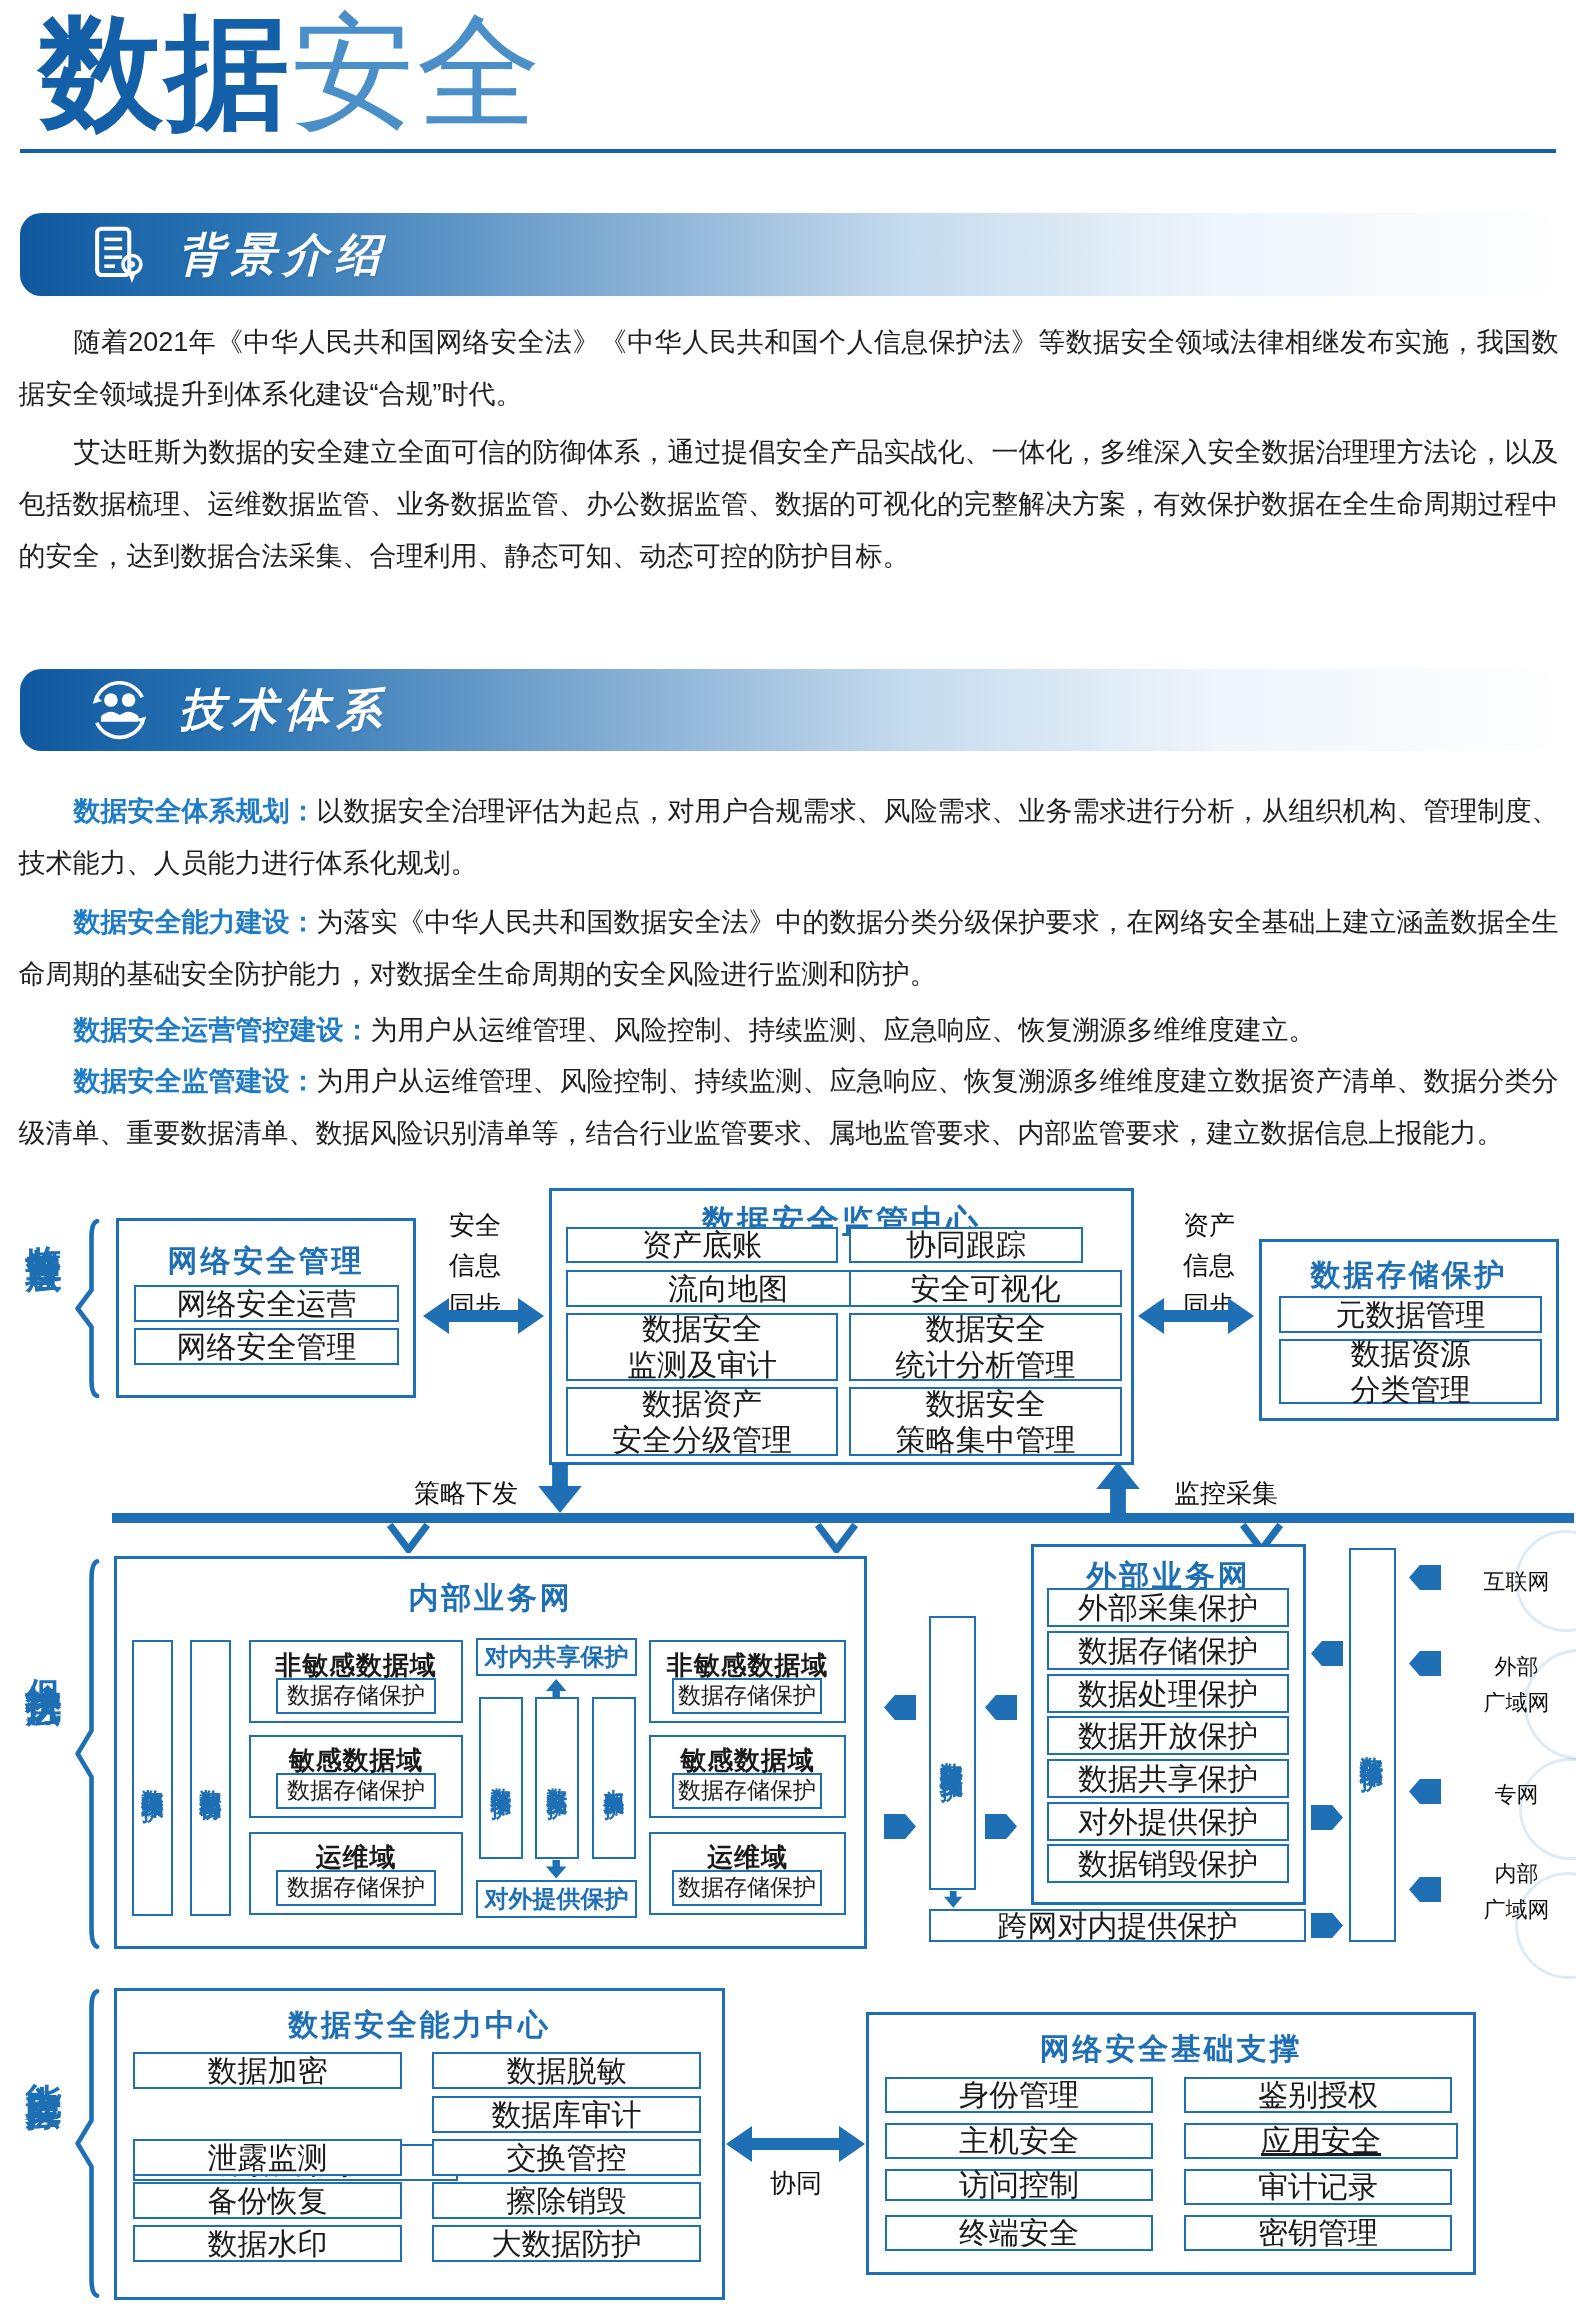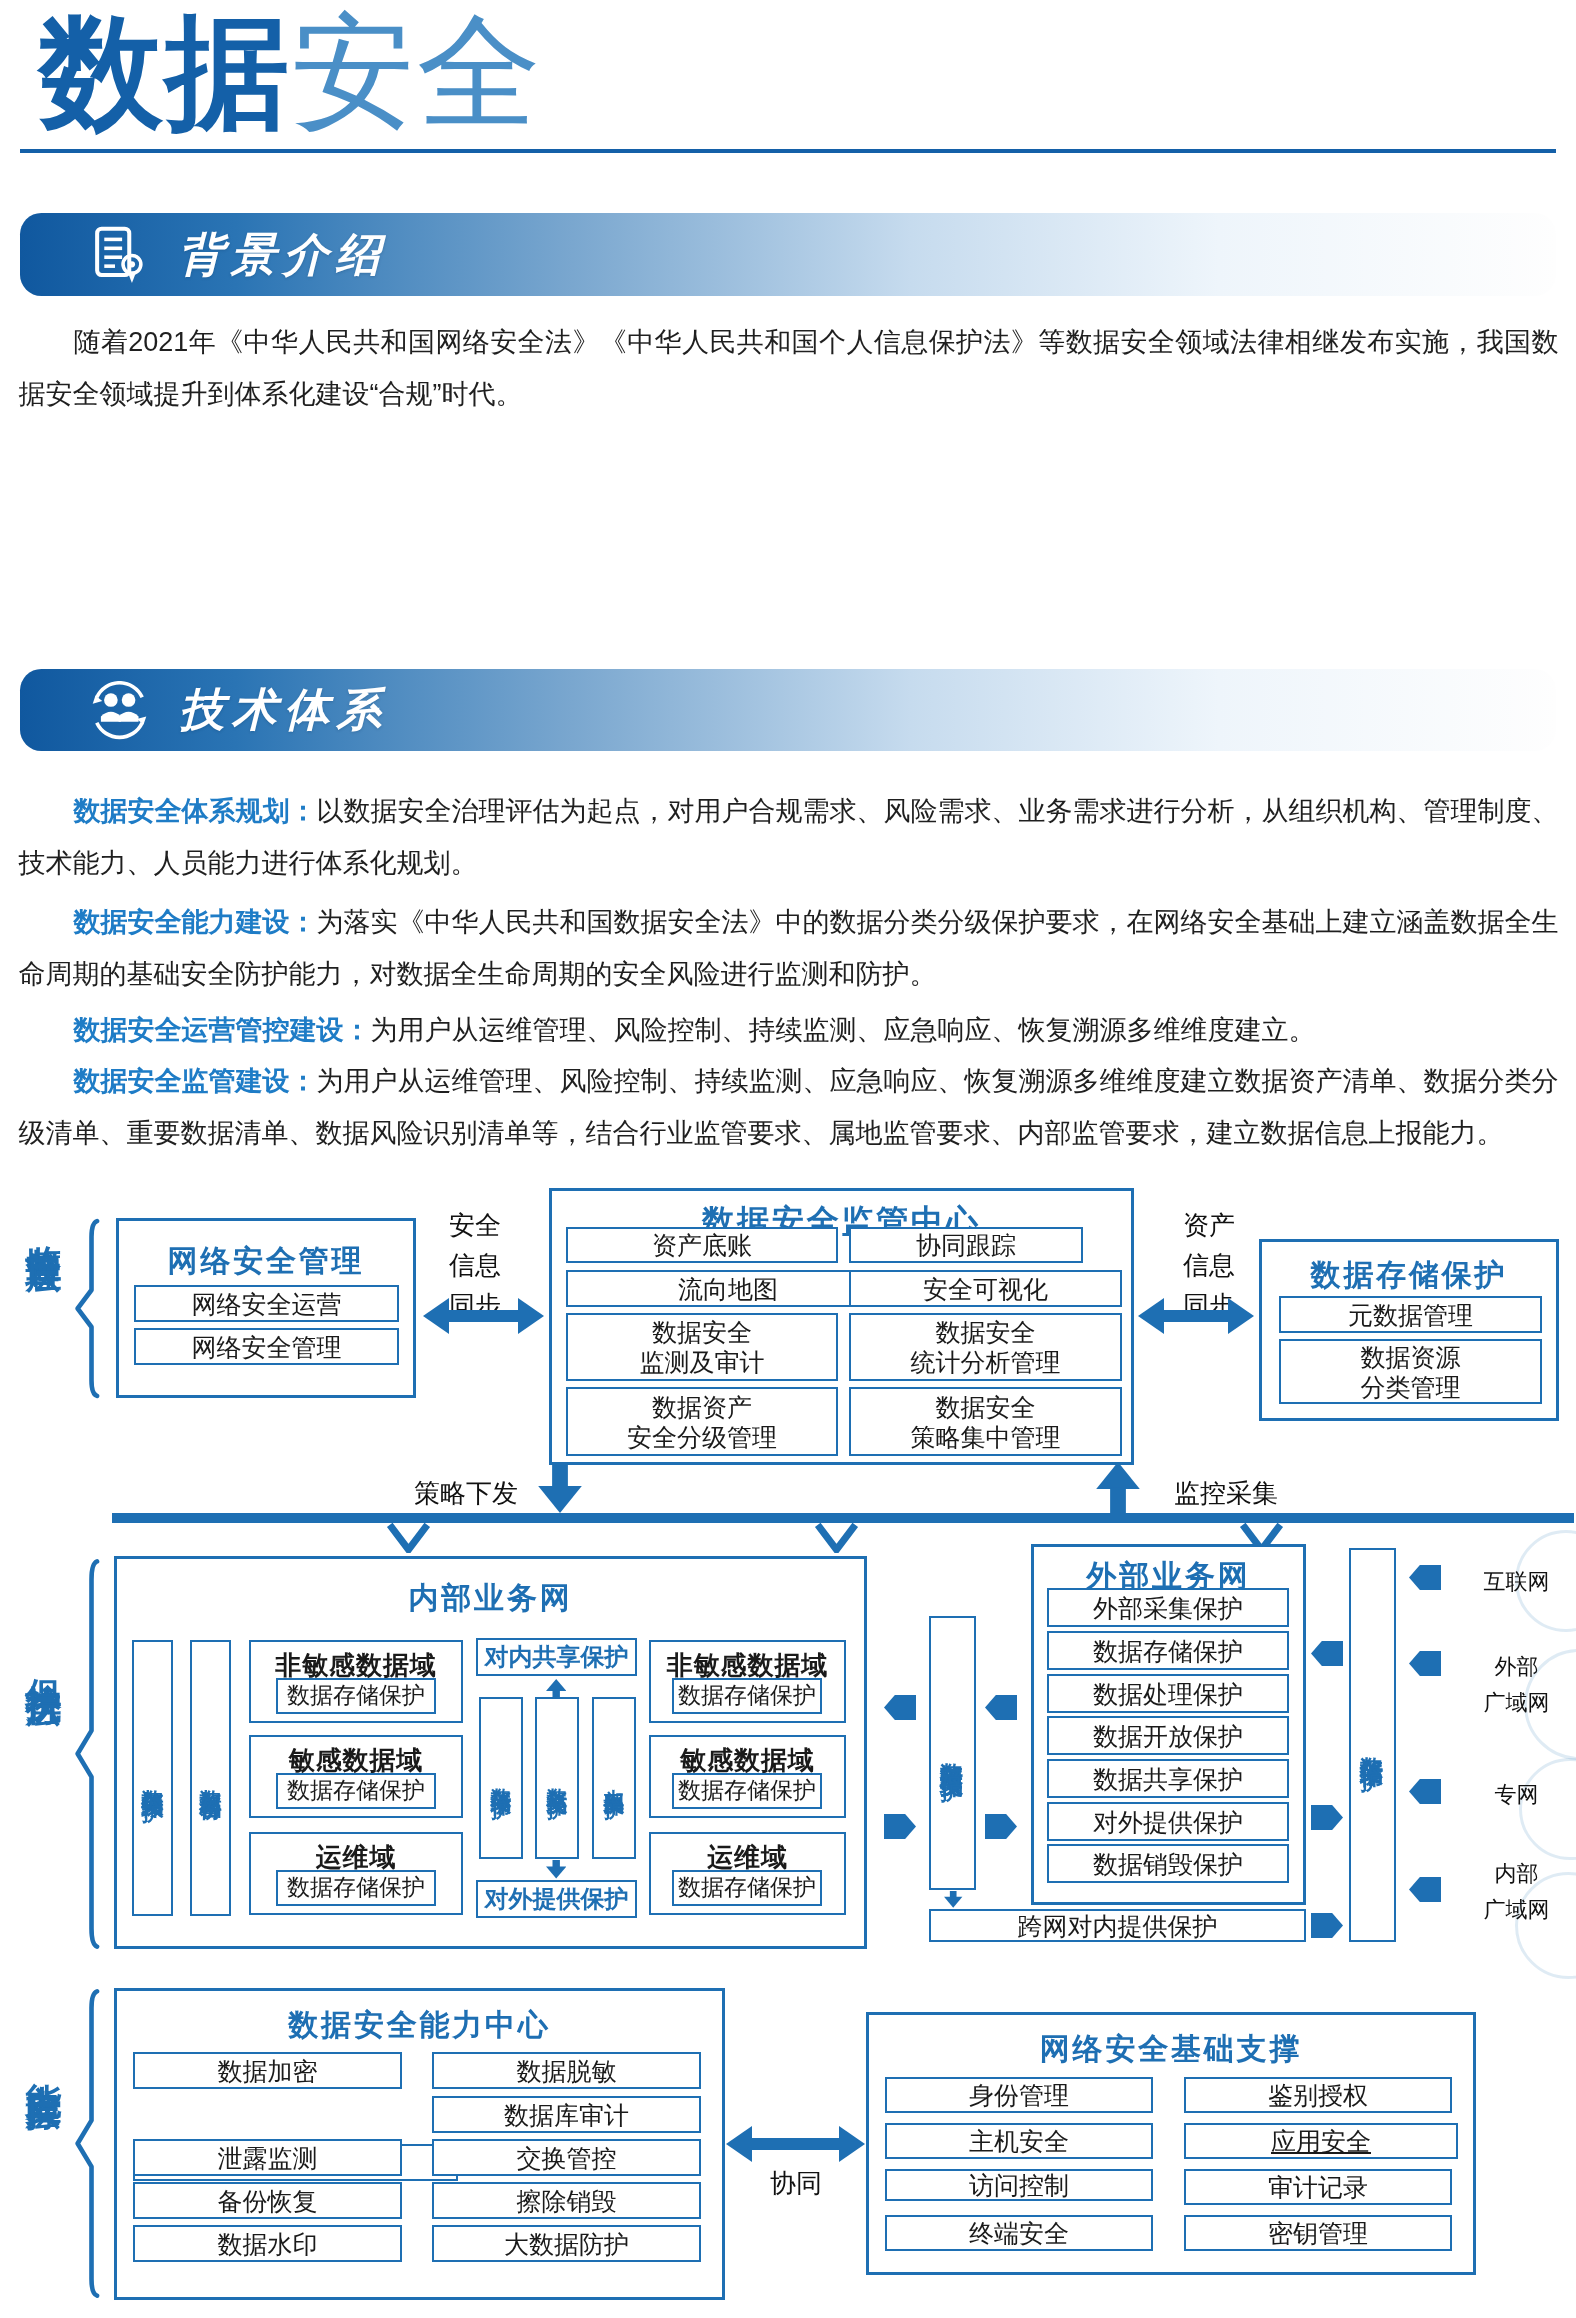--- a/index.html
+++ b/index.html
@@ -30,21 +30,21 @@
 
   
   .para{position:absolute;left:18.5px;width:1540px;font-size:27px;line-height:52px;color:var(--ink);
     text-align:justify;text-indent:55px;}
   .lead{color:var(--lead);font-weight:700;}
 
   
   .box{position:absolute;border:3.2px solid var(--accent);background:#ffffff;}
   .boxtitle{color:var(--accent);font-weight:700;font-size:30px;text-align:center;letter-spacing:2.8px;}
   .ibox{position:absolute;border:2.3px solid var(--accent);background:#ffffff;display:flex;align-items:center;
-    justify-content:center;font-size:25px;color:#1a1a1a;text-align:center;white-space:pre-line;line-height:1.2;}
+    justify-content:center;font-size:30px;color:#1a1a1a;text-align:center;white-space:pre-line;line-height:1.2;}
   .ibox.blue{color:var(--accent);font-weight:700;font-size:24px;}
   .dompanel{position:absolute;border:2.8px solid var(--accent);background:#ffffff;}
   .domtitle{font-size:26px;font-weight:700;color:#1a1a1a;text-align:center;padding-top:5.6px;letter-spacing:0.9px;}
   .vbar{position:absolute;border:2.3px solid var(--accent);background:#ffffff;color:var(--accent);font-weight:700;
     writing-mode:vertical-rl;text-orientation:upright;display:flex;align-items:center;justify-content:center;
     letter-spacing:1.9px;}
   .vlabel{position:absolute;writing-mode:vertical-rl;text-orientation:upright;color:var(--accent);
     font-weight:700;font-size:36px;letter-spacing:3.7px;}
   .freelabel{position:absolute;font-size:26px;color:#111;text-align:center;white-space:pre-line;}
   .brace{position:absolute;overflow:visible;}
@@ -88,20 +88,21 @@
         <line x1="32" y1="70" x2="72" y2="70" stroke="#fff" stroke-width="8"></line>
         <line x1="32" y1="90" x2="56" y2="90" stroke="#fff" stroke-width="8"></line>
         <circle cx="94" cy="86" r="20" fill="none" stroke="#fff" stroke-width="8"></circle>
         <circle cx="94" cy="86" r="7" fill="#fff"></circle>
         <polygon points="84,102 94,128 104,102" fill="#fff"></polygon>
       </svg>
     </span>
     <span class="sect">背景介绍</span>
   </div>
   <p class="para" style="top:316px;">随着2021年《中华人民共和国网络安全法》《中华人民共和国个人信息保护法》等数据安全领域法律相继发布实施，我国数据安全领域提升到体系化建设“合规”时代。</p>
+  <p class="para" style="top:426px;">艾达旺斯为数据的安全建立全面可信的防御体系，通过提倡安全产品实战化、一体化，多维深入安全数据治理理方法论，以及包括数据梳理、运维数据监管、业务数据监管、办公数据监管、数据的可视化的完整解决方案，有效保护数据在全生命周期过程中的安全，达到数据合法采集、合理利用、静态可知、动态可控的防护目标。</p>
 
   <div class="banner" style="top:669px;height:82px;">
     <span class="bicon">
       <svg width="59" height="59" viewBox="0 0 130 130">
         <circle cx="46" cy="42" r="15" fill="#fff"></circle>
         <path d="M24,78 q22,-20 44,0 v12 h-44 z" fill="#fff"></path>
         <circle cx="85" cy="42" r="15" fill="#fff"></circle>
         <path d="M63,78 q22,-20 44,0 v12 h-44 z" fill="#fff"></path>
         <path d="M15,92 a55,55 0 0 0 100,0" fill="none" stroke="#fff" stroke-width="8"></path>
         <polygon points="118,96 124,78 103,84" fill="#fff"></polygon>

